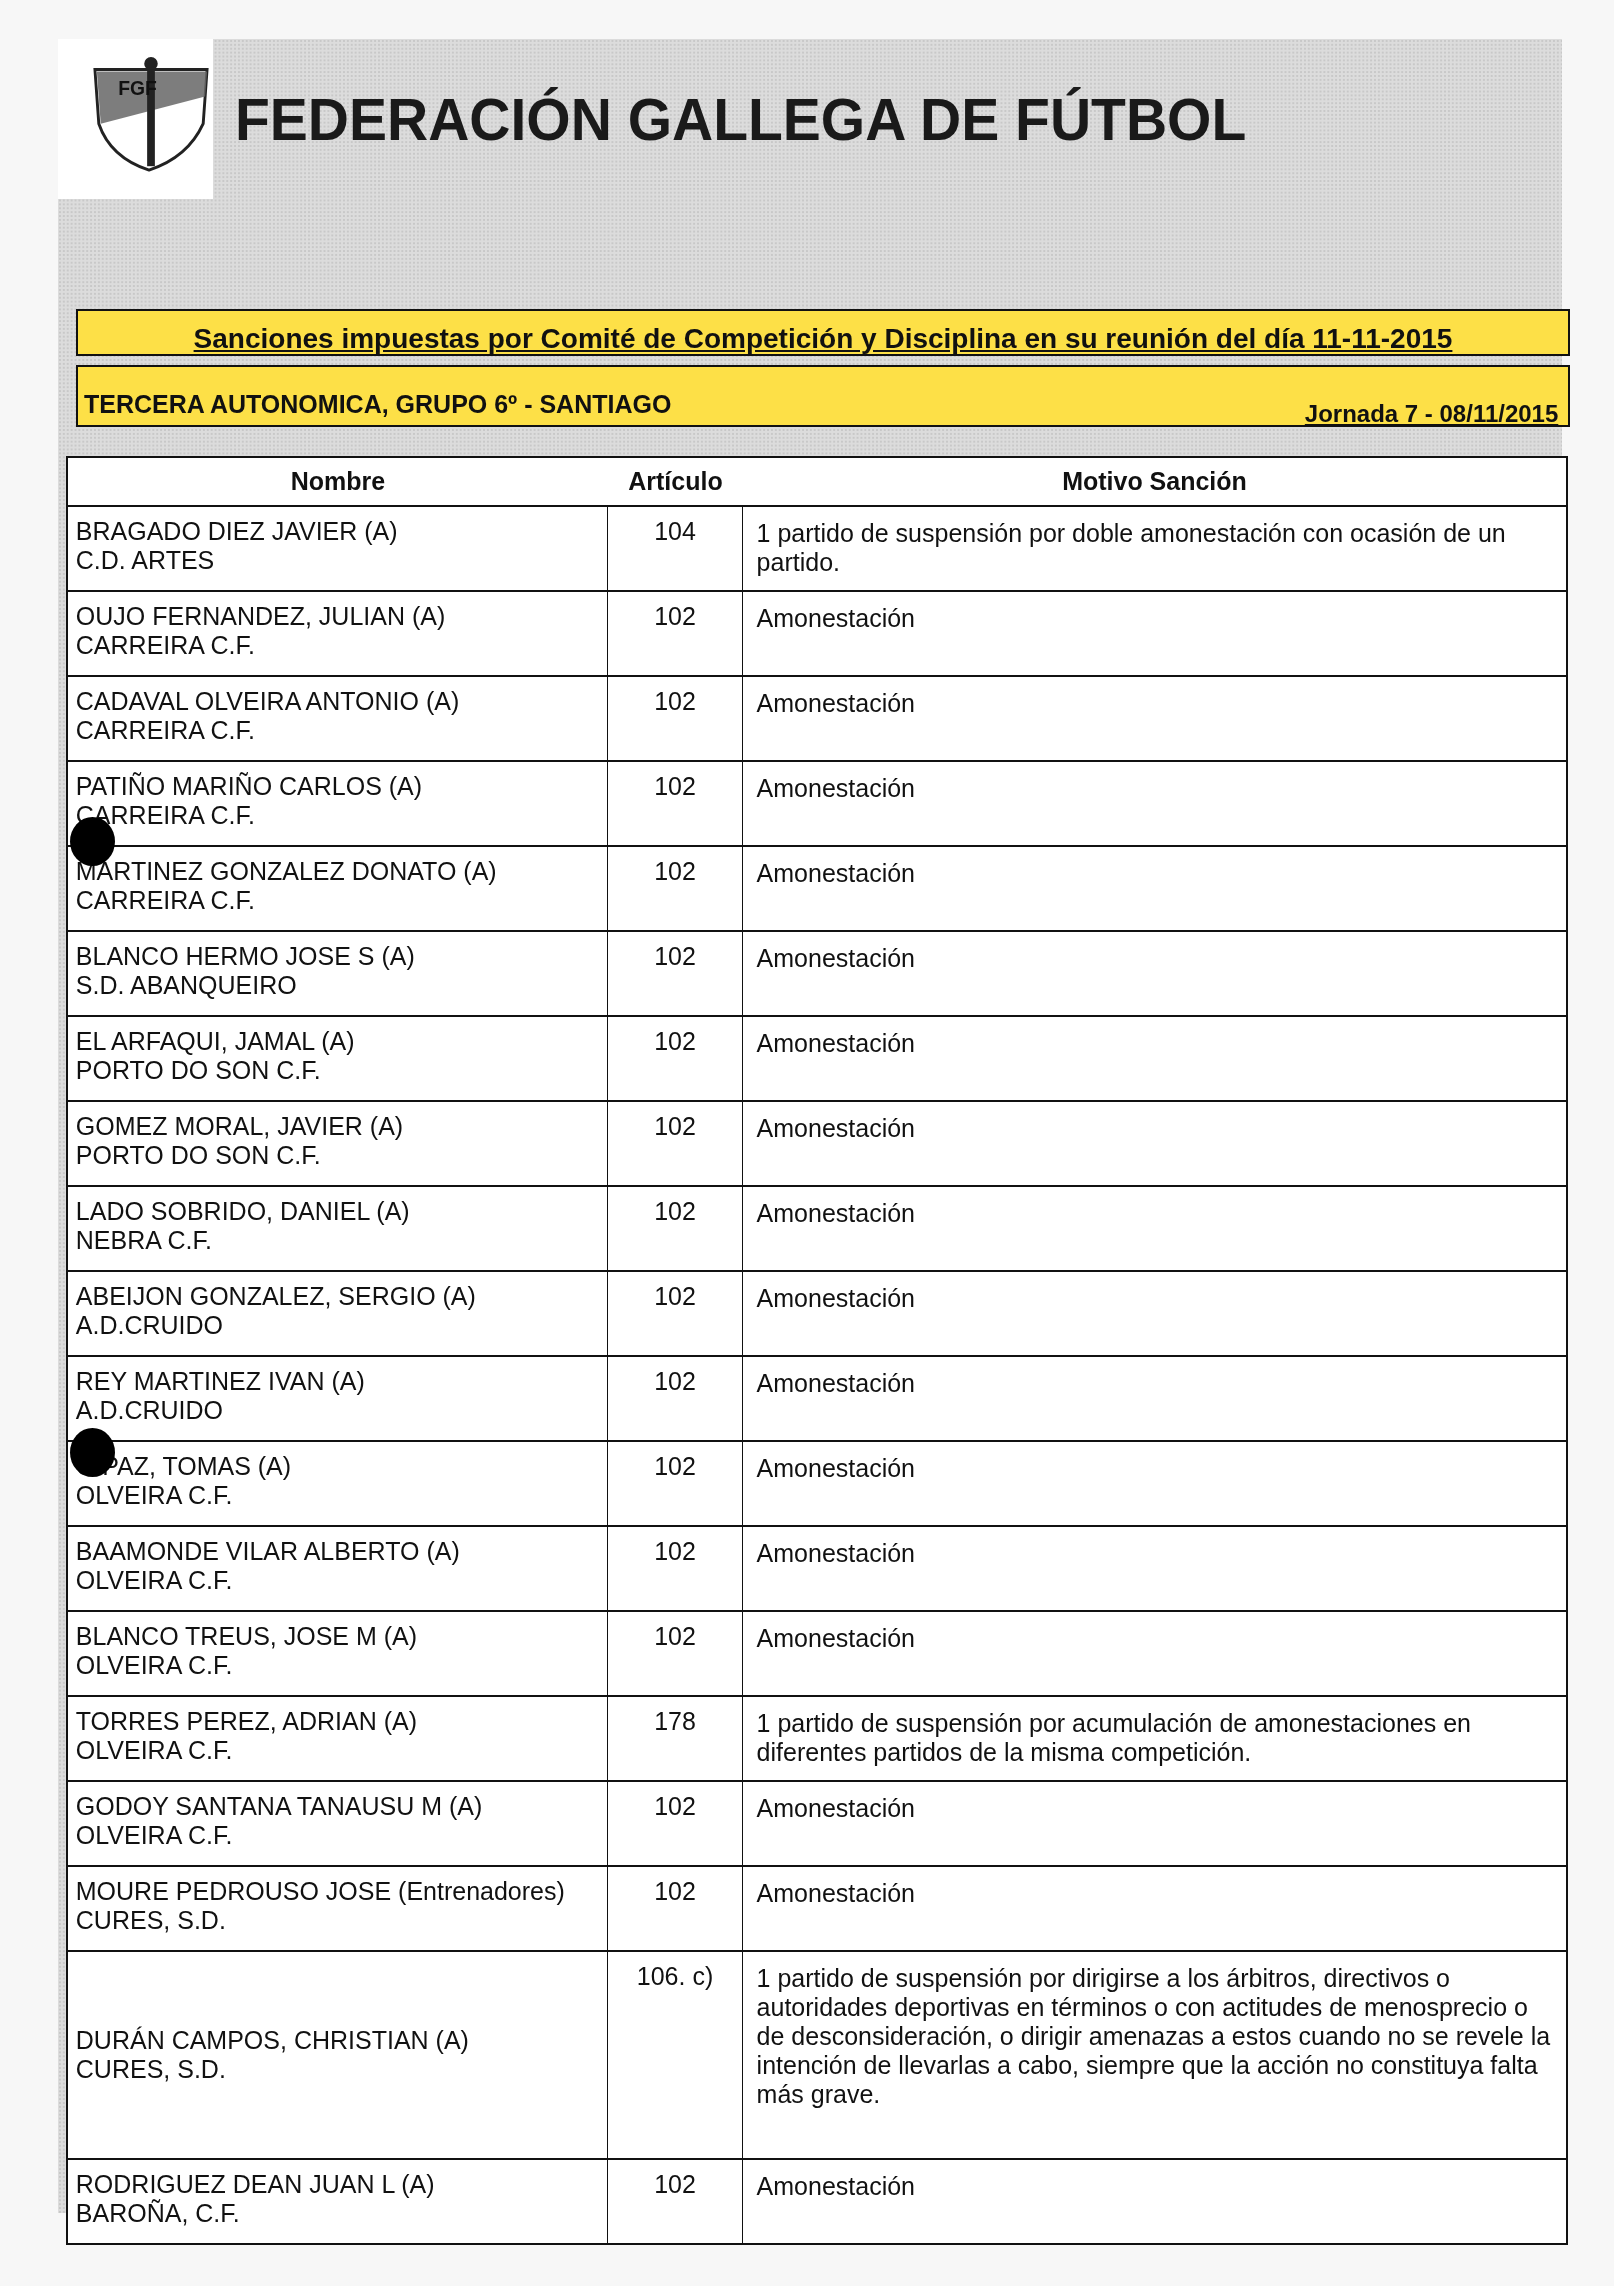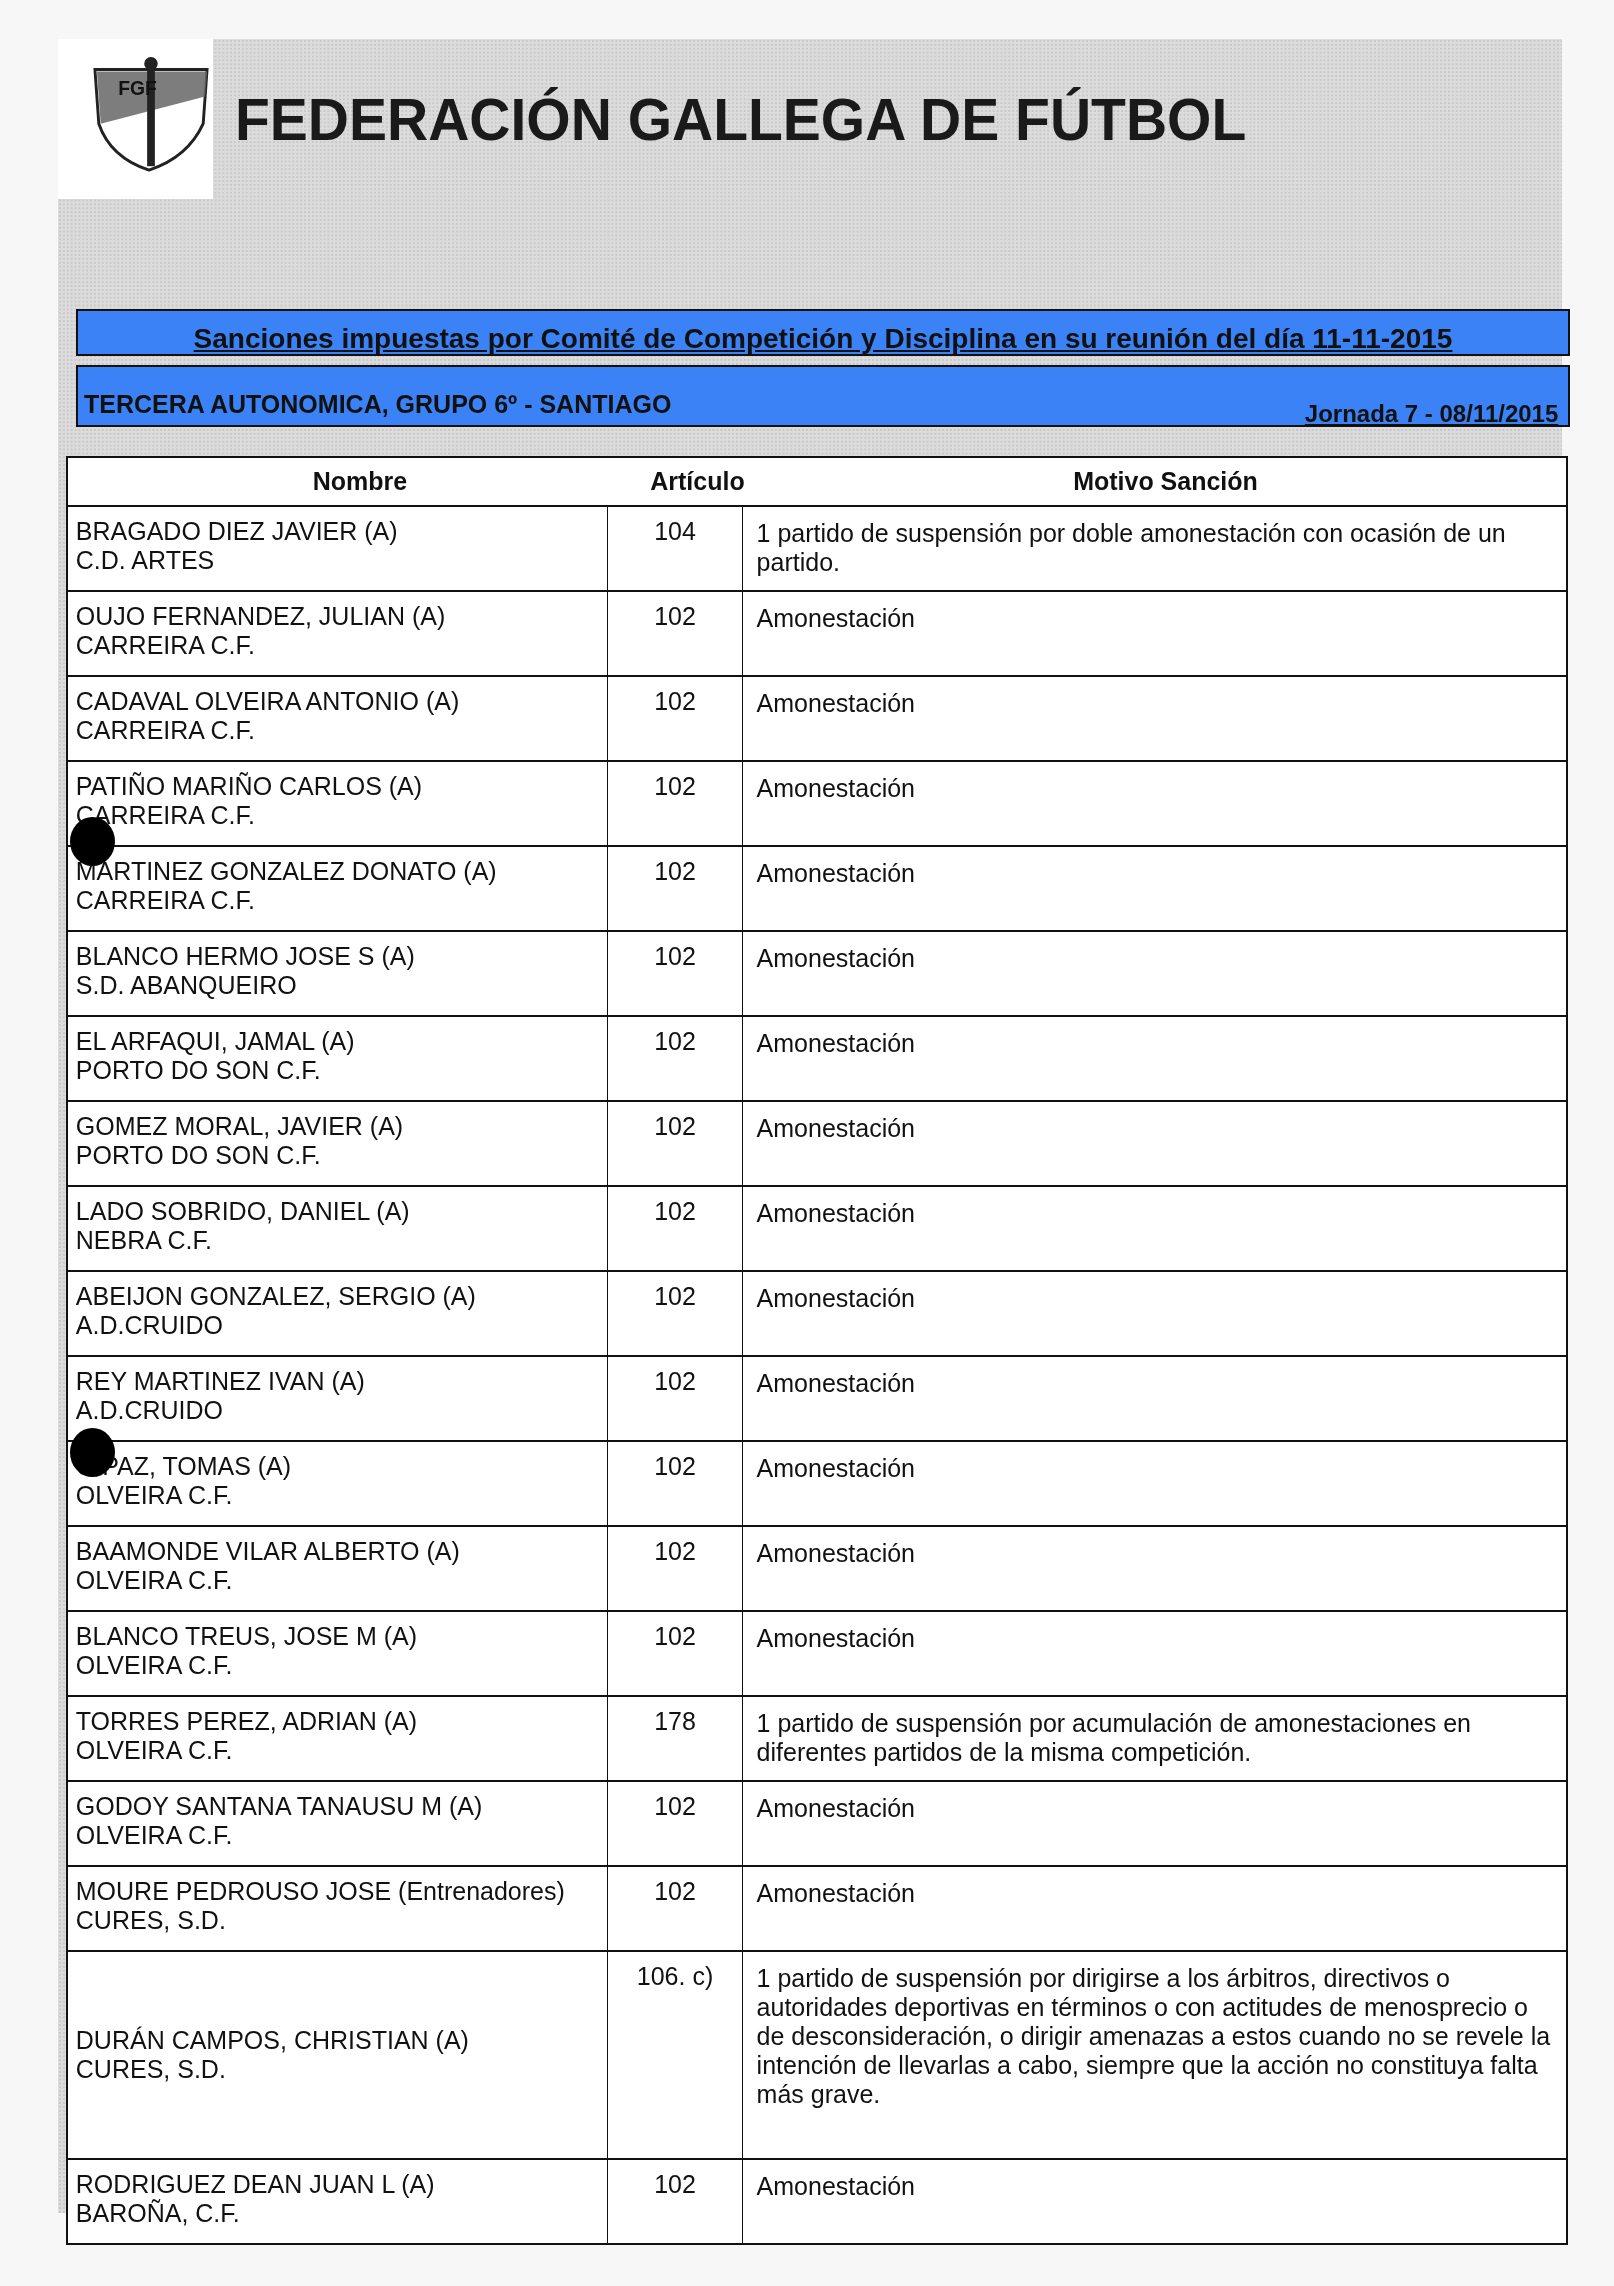--- a/index.html
+++ b/index.html
@@ -21,41 +21,41 @@
   }
   .logo {
     position: absolute; left: 91px; top: 56px; width: 120px; height: 116px;
   }
   .org-title {
     position: absolute; left: 235px; top: 85px;
     font-size: 60px; font-weight: bold; letter-spacing: 0px; color: #1a1a1a;
     transform: scaleX(0.95); transform-origin: left;
   }
   .box {
-    position: absolute; background: #3b82f6; border: 2.9px solid #111; box-sizing: border-box;
+    position: absolute; background: #fde047; border: 2.9px solid #111; box-sizing: border-box;
   }
   .session-box { left: 76px; top: 309px; width: 1494px; height: 47px; }
   .session-title {
     position: absolute; left: 0; right: 0; top: 11.6px; text-align: center;
     font-size: 28px; font-weight: bold; text-decoration: underline;
   }
   .group-box { left: 76px; top: 365px; width: 1494px; height: 62px; }
   .group-title { position: absolute; left: 6px; top: 23px; font-size: 25px; font-weight: bold; }
   .jornada { position: absolute; right: 9.7px; top: 33px; font-size: 24px; font-weight: bold; text-decoration: underline; }
 
   .table-wrap {
     position: absolute; left: 66px; top: 456px; width: 1502px;
     background: #fff; border: 2.9px solid #111; box-sizing: border-box;
   }
   .thead {
     display: flex; height: 47px; border-bottom: 2.9px solid #111;
     font-weight: bold; font-size: 25px;
   }
   .thead div { display: flex; align-items: center; justify-content: center; }
-  .c1 { width: 540px; padding-left: 22px; }
+  .c1 { width: 540px; }
   .c2 { width: 135px; }
   .c3 { flex: 1; }
   .row { display: flex; border-bottom: 2.9px solid #111; font-size: 25px; }
   .row:last-child { border-bottom: none; }
   .row .c1 { padding: 9.7px 7.8px; box-sizing: border-box; line-height: 29px; border-right: 1.9px solid #111; }
   .row .c2 { text-align: center; padding-top: 9.7px; box-sizing: border-box; border-right: 1.9px solid #111; line-height: 29px; }
   .row .c3 { padding: 11.6px 13.6px; box-sizing: border-box; line-height: 29px; }
   .row.h2 { height: 83px; }
   .row.tall { height: 206px; }
   .row.tall .c1 { display: flex; flex-direction: column; justify-content: center; }

